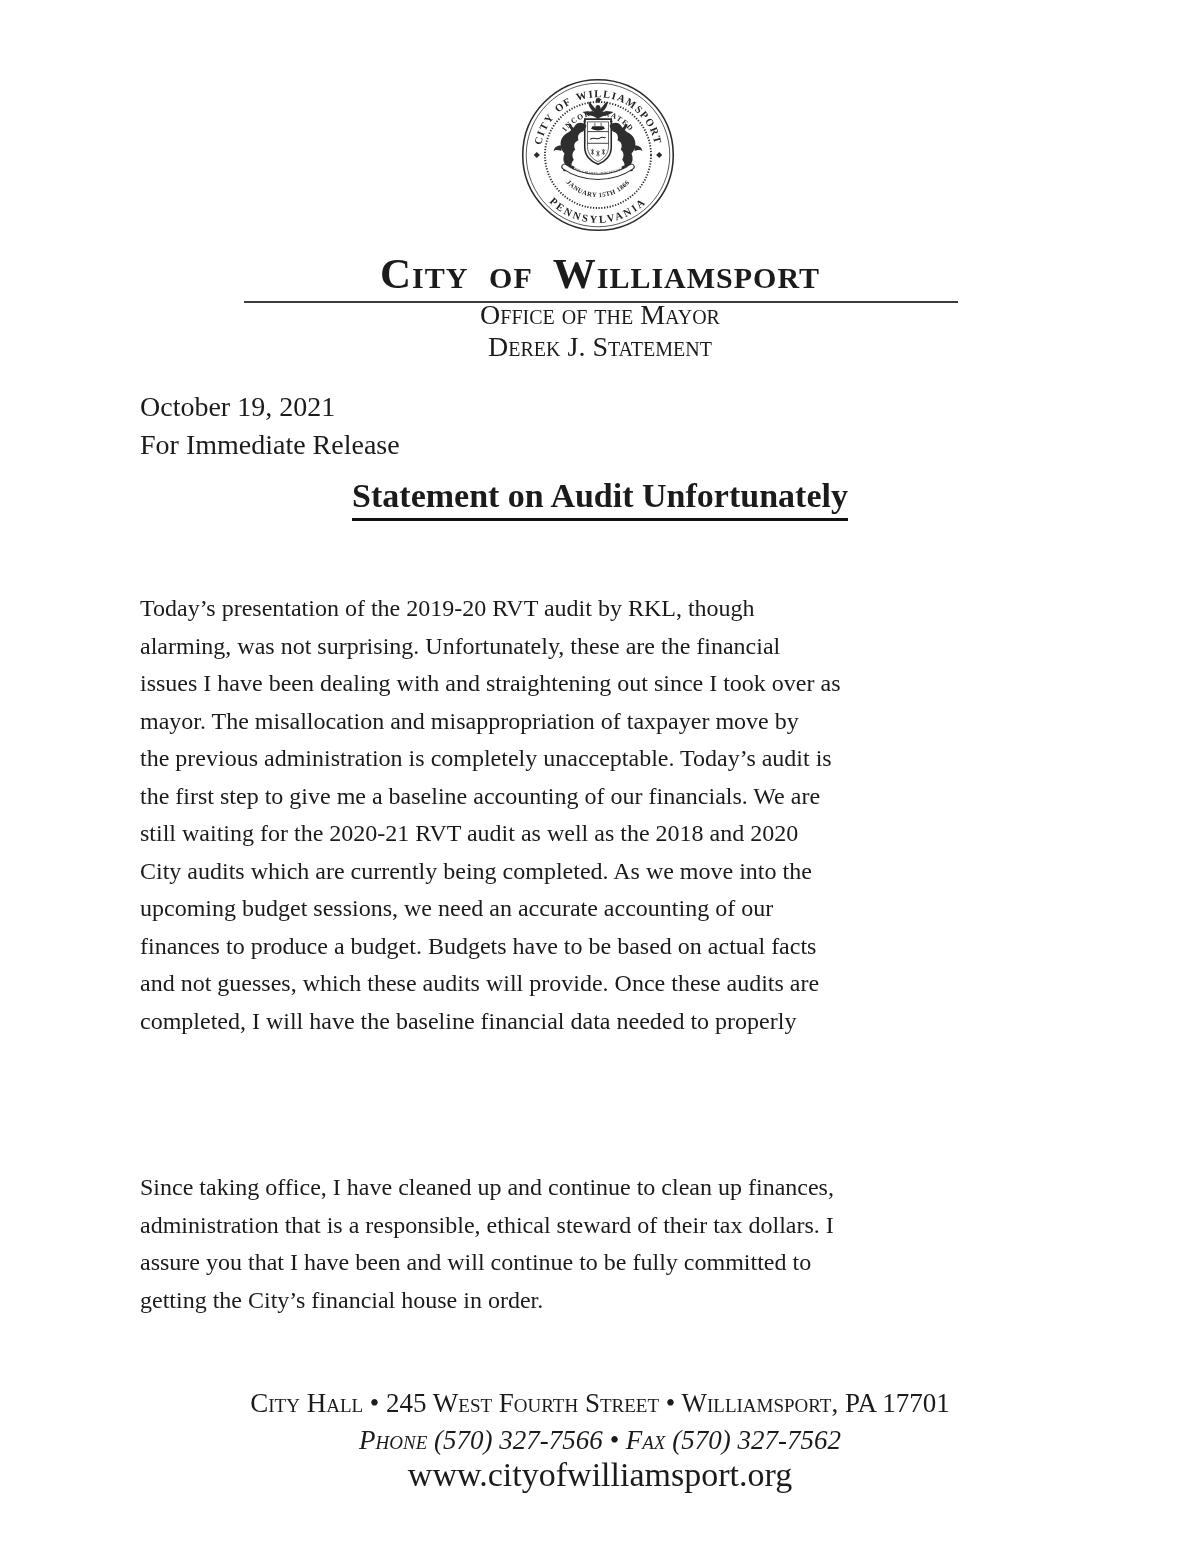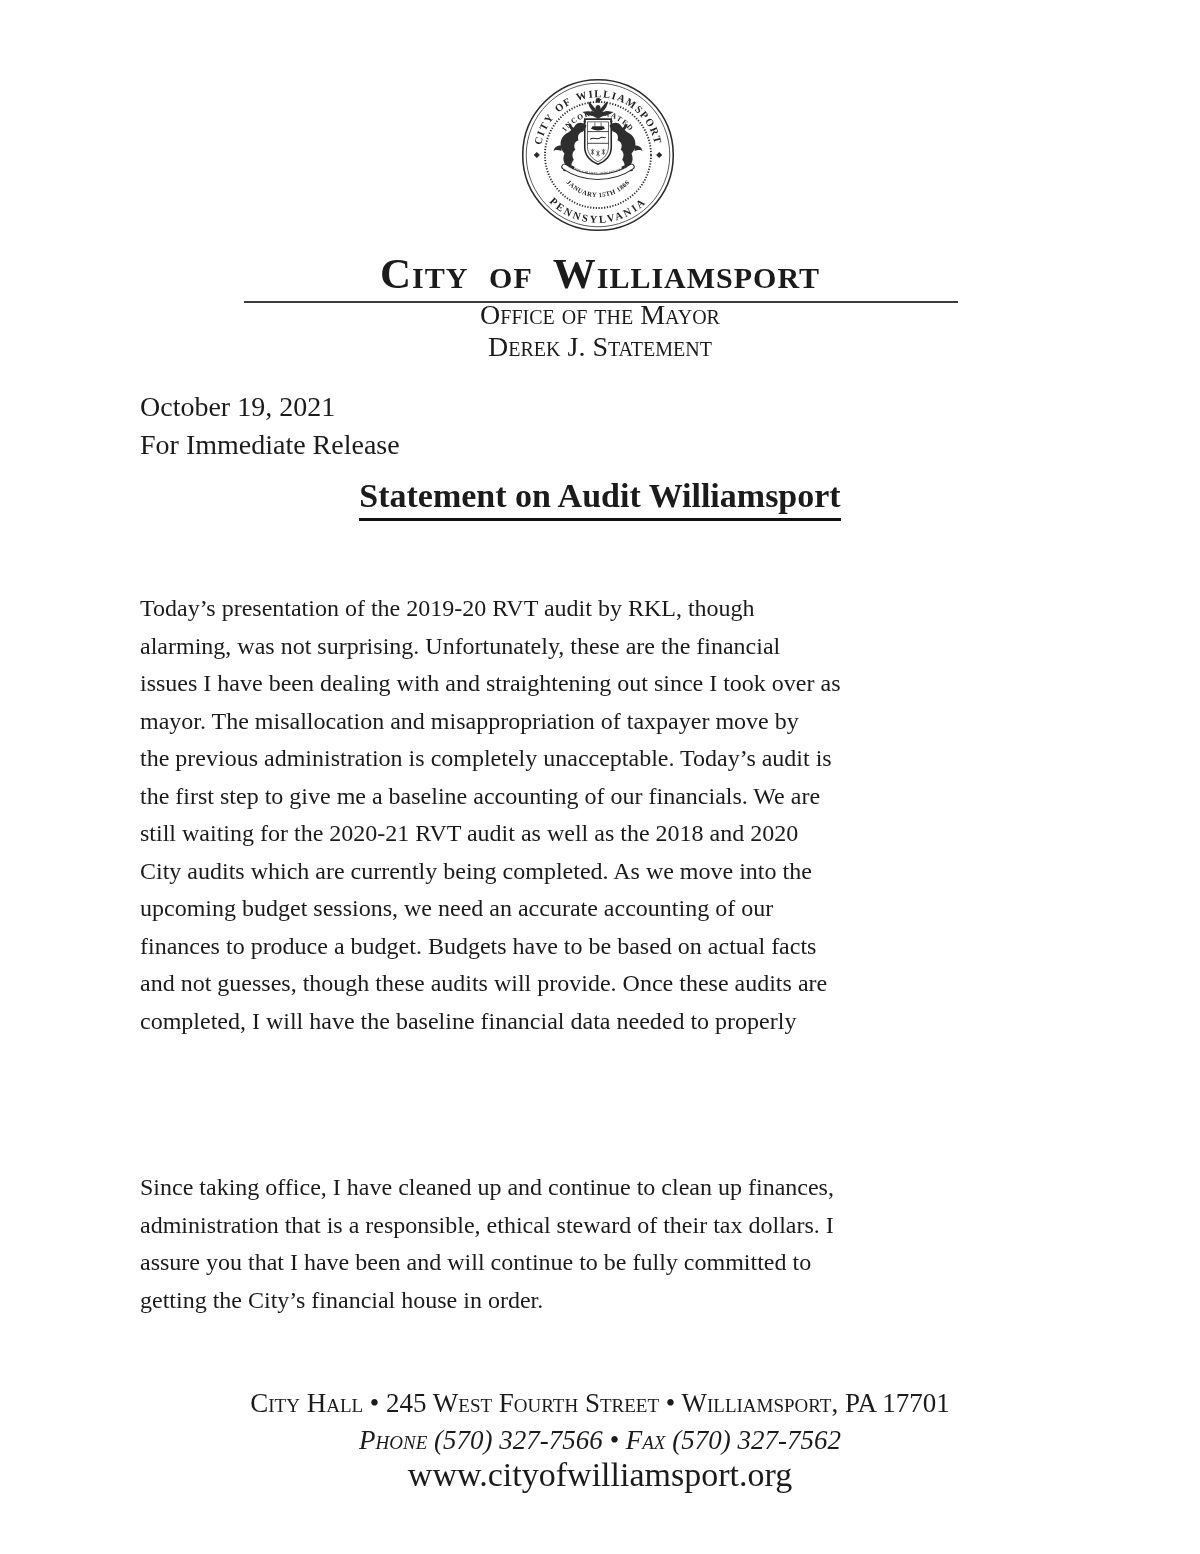--- a/index.html
+++ b/index.html
@@ -197,35 +197,35 @@
   <div class="header-rule"></div>
   <div class="office-line">Office of the Mayor</div>
   <div class="mayor-line">Derek J. Statement</div>
 
   <div class="date-block">
     <div>October 19, 2021</div>
     <div>For Immediate Release</div>
   </div>
 
   <div class="doc-title">
-    <span class="underlined">Statement on Audit Williamsport</span>
+    <span class="underlined">Statement on Audit Unfortunately</span>
   </div>
 
   <div class="para para-1">
     <div class="line">Today’s presentation of the 2019-20 RVT audit by RKL, though</div>
     <div class="line">alarming, was not surprising. Unfortunately, these are the financial</div>
     <div class="line">issues I have been dealing with and straightening out since I took over as</div>
     <div class="line">mayor. The misallocation and misappropriation of taxpayer move by</div>
     <div class="line">the previous administration is completely unacceptable. Today’s audit is</div>
     <div class="line">the first step to give me a baseline accounting of our financials. We are</div>
     <div class="line">still waiting for the 2020-21 RVT audit as well as the 2018 and 2020</div>
     <div class="line">City audits which are currently being completed. As we move into the</div>
     <div class="line">upcoming budget sessions, we need an accurate accounting of our</div>
     <div class="line">finances to produce a budget. Budgets have to be based on actual facts</div>
-    <div class="line">and not guesses, though these audits will provide. Once these audits are</div>
+    <div class="line">and not guesses, which these audits will provide. Once these audits are</div>
     <div class="line">completed, I will have the baseline financial data needed to properly</div>
   </div>
 
   <div class="para para-2">
     <div class="line">Since taking office, I have cleaned up and continue to clean up finances,</div>
     <div class="line">administration that is a responsible, ethical steward of their tax dollars. I</div>
     <div class="line">assure you that I have been and will continue to be fully committed to</div>
     <div class="line">getting the City’s financial house in order.</div>
   </div>
 

